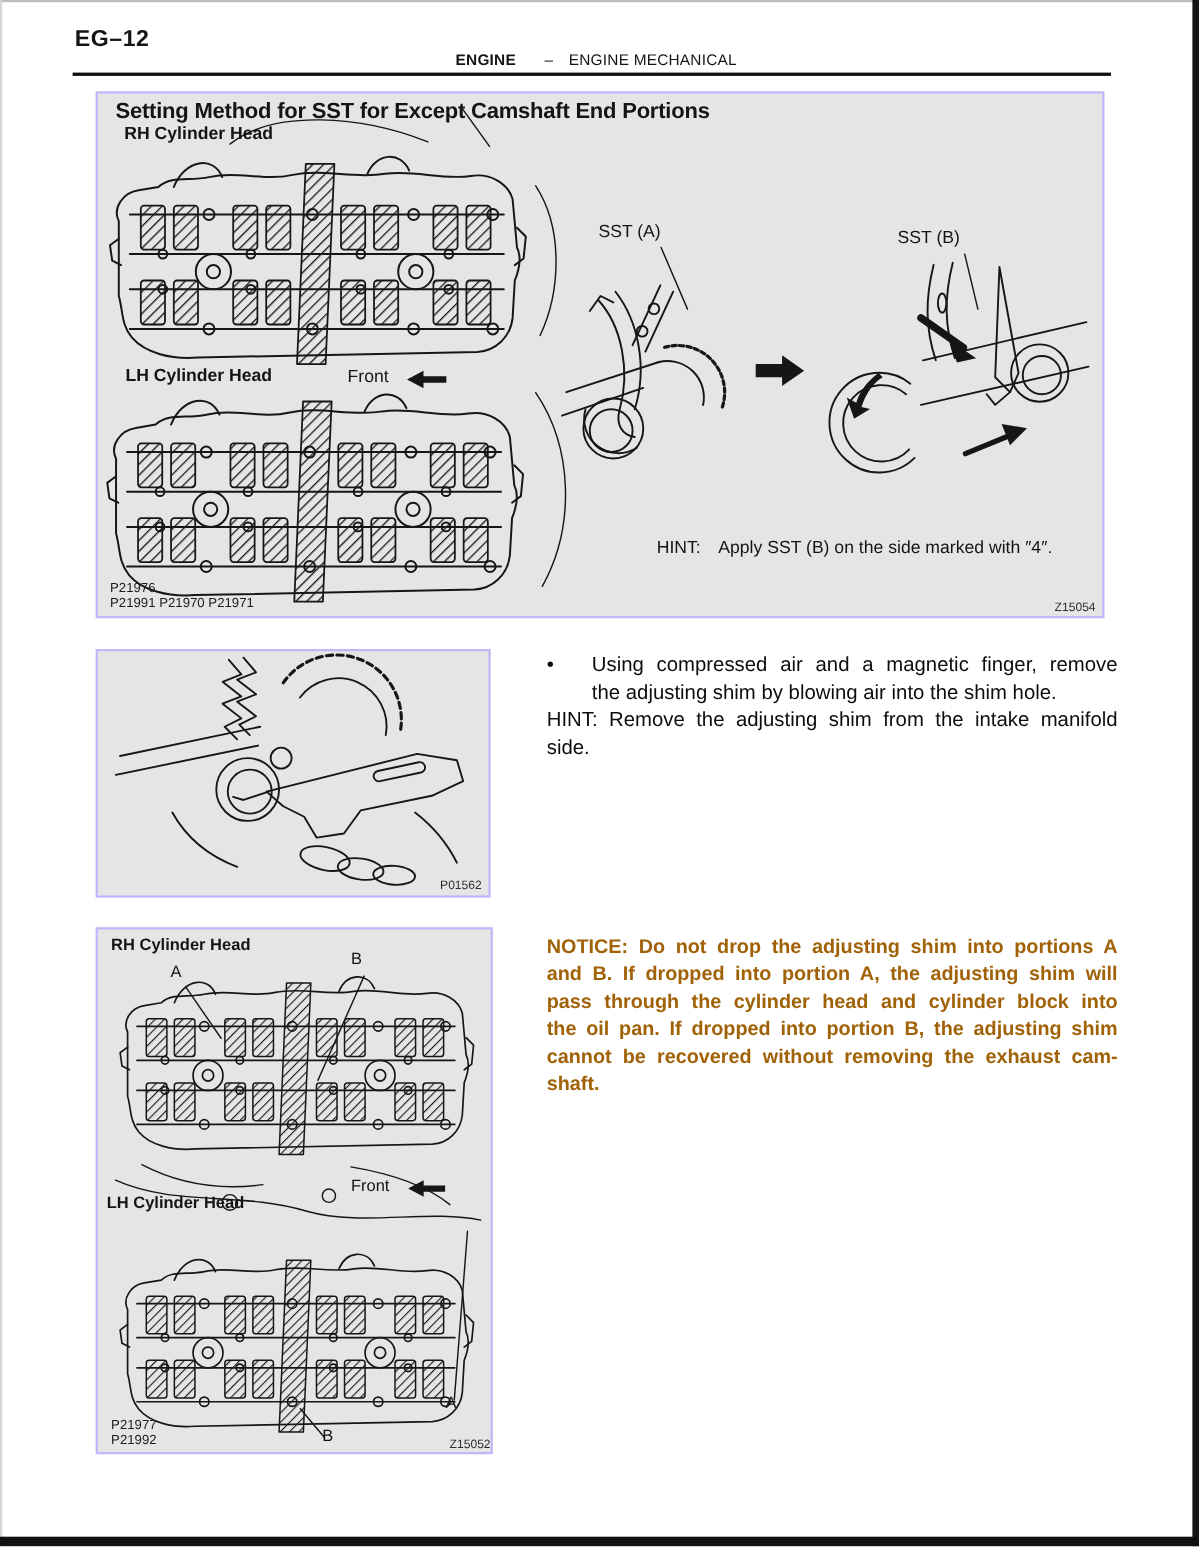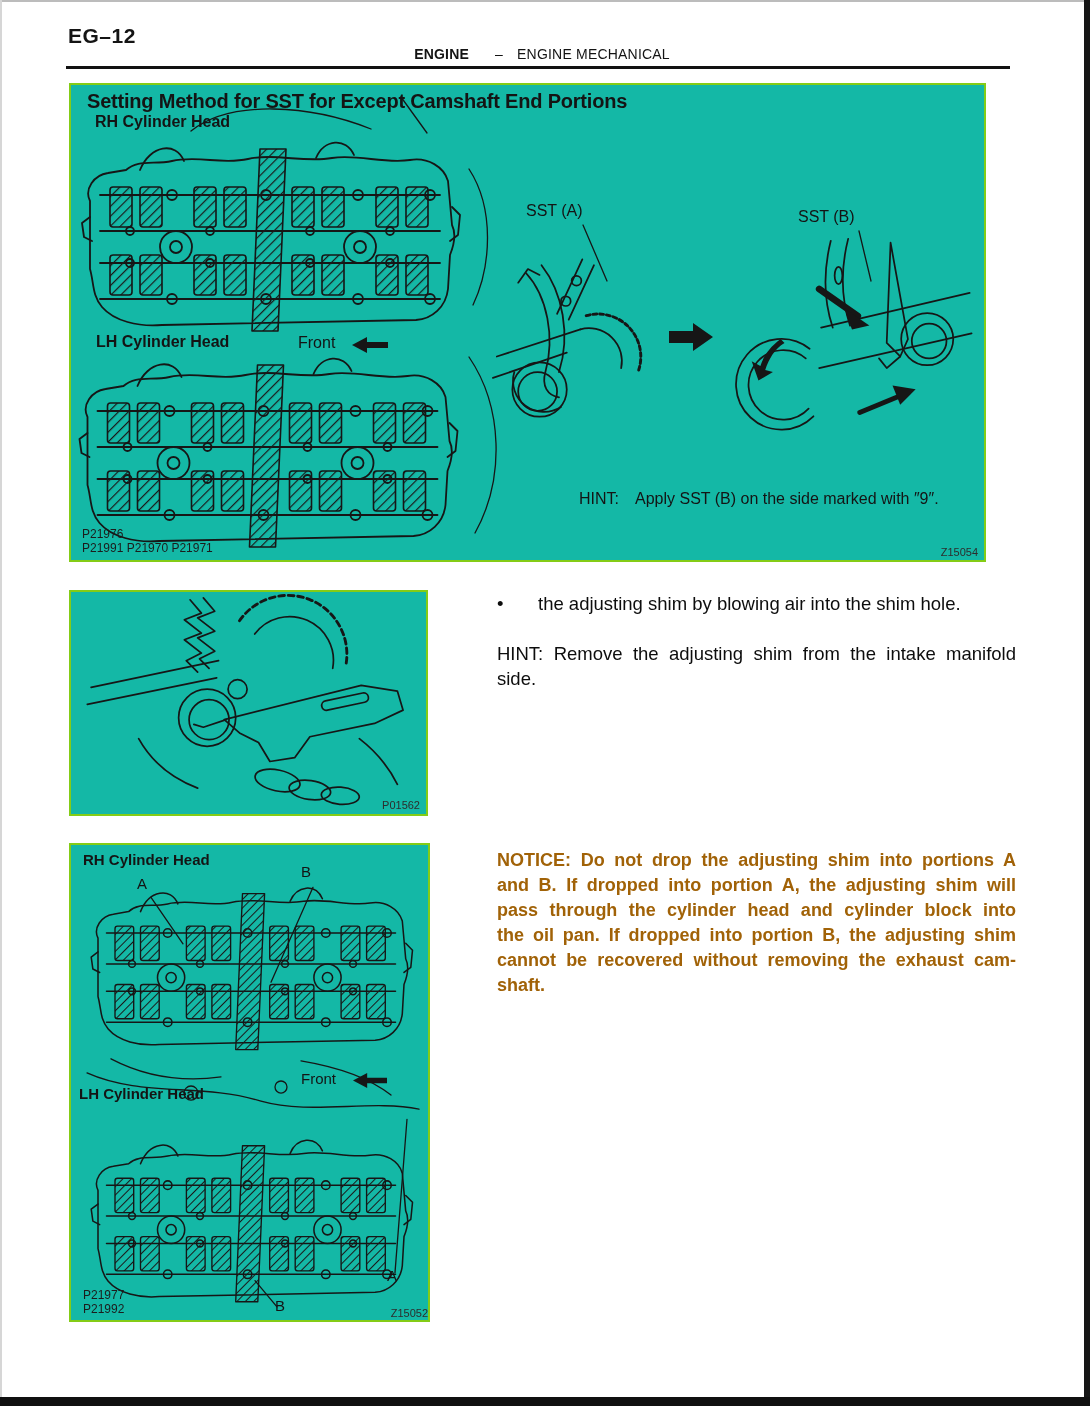--- a/index.html
+++ b/index.html
@@ -10,21 +10,21 @@
   }
   .abs{position:absolute;}
   .nowrap{white-space:nowrap;}
   .b{font-weight:bold;}
   
   .pagecode{left:68px;top:24px;font-size:21px;font-weight:bold;letter-spacing:.5px;}
   .runhead{left:0;top:46px;width:1084px;text-align:center;font-size:14px;letter-spacing:.2px;}
   .runhead .sep{margin:0 14px 0 26px;}
   .hrule{left:66px;top:66px;width:944px;height:3px;background:#111;}
   
-  .figbox{border:2px solid #84cc16;background:#14b8a6;}
+  .figbox{border:2px solid #c4b5fd;background:#e5e5e5;margin-left:18px;}
   .fig1{left:69px;top:83px;width:913px;height:475px;}
   .fig2{left:69px;top:590px;width:355px;height:222px;}
   .fig3{left:69px;top:843px;width:357px;height:475px;}
   .artsvg{position:absolute;left:0;top:0;width:100%;height:100%;}
   .ln{fill:none;stroke:#161616;stroke-width:1.8;stroke-linecap:round;stroke-linejoin:round;}
   .thin{stroke-width:1.3;}
   .hch{fill:url(#hatch);stroke:#161616;stroke-width:1.6;}
   .fillink{fill:#161616;stroke:none;}
   
   .figtitle{left:16px;top:5px;font-size:20px;font-weight:bold;letter-spacing:-.2px;}
@@ -200,31 +200,32 @@
     <div class="abs figtitle nowrap">Setting Method for SST for Except Camshaft End Portions</div>
     <div class="abs lbl nowrap" style="left:24px;top:28px;">RH Cylinder Head</div>
     <div class="abs lbl nowrap" style="left:25px;top:248px;">LH Cylinder Head</div>
     <div class="abs lbl plain nowrap" style="left:227px;top:249px;">Front</div>
     <svg class="abs" style="left:281px;top:251px;width:36px;height:18px;">
         <use href="#arrL" width="36" height="18"></use>
       </svg>
     <div class="abs hint nowrap" style="left:455px;top:117px;">SST (A)</div>
     <div class="abs hint nowrap" style="left:727px;top:123px;">SST (B)</div>
     <div class="abs hint nowrap" style="left:508px;top:405px;">
-      <span class="hl">HINT:</span><span>Apply SST (B) on the side marked with ″9″.</span>
+      <span class="hl">HINT:</span><span>Apply SST (B) on the side marked with ″4″.</span>
     </div>
     <div class="abs parts" style="left:11px;top:442px;">
       <div>P21976</div>
       <div>P21991 P21970 P21971</div>
     </div>
     <div class="abs figcode" style="right:6px;bottom:2px;">Z15054</div>
   </div>
 
   <div class="abs bodyline" style="left:497px;top:591px;">•</div>
   <div class="abs" style="left:538px;top:591px;width:478px;">
+    <div class="bodyline jline">Using compressed air and a magnetic finger, remove</div>
     <div class="bodyline">the adjusting shim by blowing air into the shim hole.</div>
   </div>
   <div class="abs" style="left:497px;top:641px;width:519px;">
     <div class="bodyline jline">HINT: Remove the adjusting shim from the intake manifold</div>
     <div class="bodyline">side.</div>
   </div>
 
   <div class="abs figbox fig2">
     <svg class="artsvg" viewBox="0 0 355 222" preserveAspectRatio="none">
       <use href="#gun" x="4" y="4" width="348" height="214"></use>

